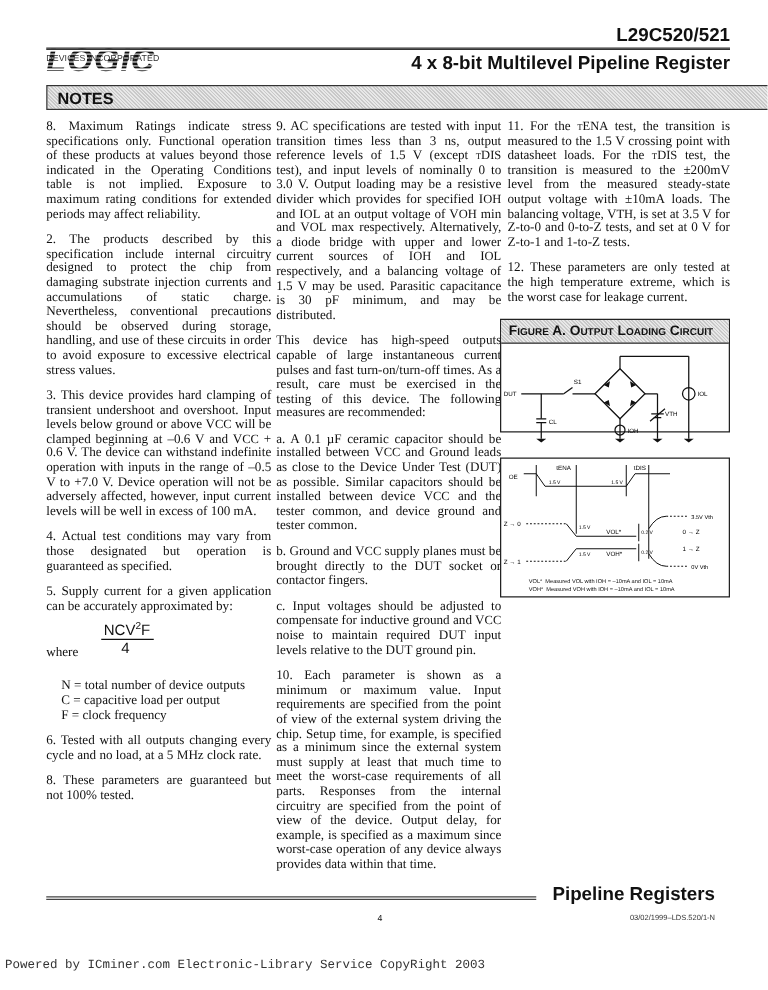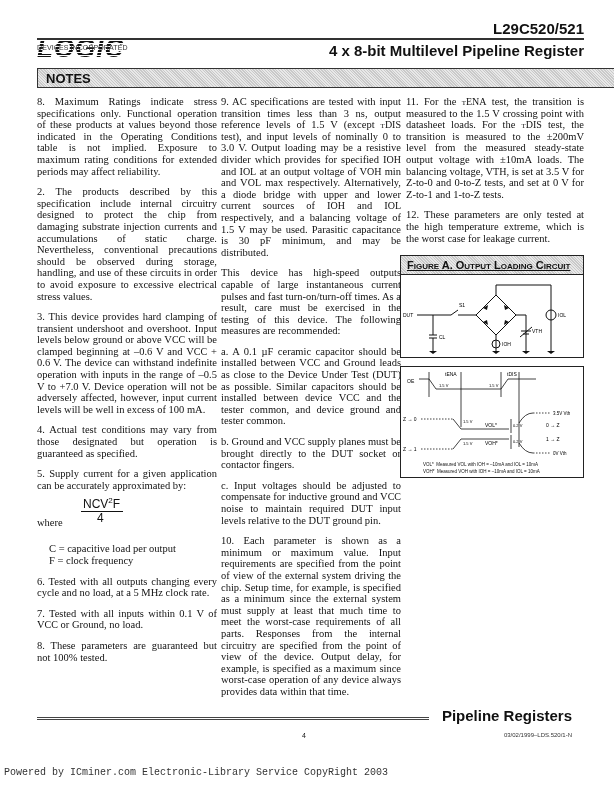--- a/index.html
+++ b/index.html
@@ -60,43 +60,43 @@
   <p><span>3. This device provides hard clamping of transient undershoot and overshoot. Input levels below ground or above V</span><span class="sc">CC</span><span> will be clamped beginning at –0.6 V and V</span><span class="sc">CC</span><span> + 0.6 V. The device can withstand indefinite operation with inputs in the range of –0.5 V to +7.0 V. Device operation will not be adversely affected, however, input current levels will be well in excess of 100 mA.</span></p>
   <p>4. Actual test conditions may vary from those designated but operation is guaranteed as specified.</p>
   <p style="margin-bottom:2px;">5. Supply current for a given application can be accurately approximated by:</p>
   <div class="formula">
     <span class="num"><span>NCV</span><sup style="font-size:8px;">2</sup><span>F</span></span>
     <span class="bar"></span>
     <span class="den">4</span>
     <span class="where">where</span>
   </div>
   <div class="deflist">
+    <div>N = total number of device outputs</div>
     <div>C = capacitive load per output</div>
     <div>F = clock frequency</div>
   </div>
   <p>6. Tested with all outputs changing every cycle and no load, at a 5 MHz clock rate.</p>
-  <p><span>7. Tested with all inputs within 0.1 V of V</span><span class="sc">CC</span><span> or Ground, no load.</span></p>
   <p>8. These parameters are guaranteed but not 100% tested.</p>
 </div>
 
 <div class="col" style="left:221px; top:96px; width:180px;">
   <p><span>9. AC specifications are tested with input transition times less than 3 ns, output reference levels of 1.5 V (except </span><span class="sc">tDIS</span><span> test), and input levels of nominally 0 to 3.0 V. Output loading may be a resistive divider which provides for specified I</span><span class="sc">OH</span><span> and I</span><span class="sc">OL</span><span> at an output voltage of V</span><span class="sc">OH</span><span> min and V</span><span class="sc">OL</span><span> max respectively. Alternatively, a diode bridge with upper and lower current sources of I</span><span class="sc">OH</span><span> and I</span><span class="sc">OL</span><span> respectively, and a balancing voltage of 1.5 V may be used. Parasitic capacitance is 30 pF minimum, and may be distributed.</span></p>
   <p>This device has high-speed outputs capable of large instantaneous current pulses and fast turn-on/turn-off times. As a result, care must be exercised in the testing of this device. The following measures are recommended:</p>
   <p><span>a. A 0.1 µF ceramic capacitor should be installed between V</span><span class="sc">CC</span><span> and Ground leads as close to the Device Under Test (DUT) as possible. Similar capacitors should be installed between device V</span><span class="sc">CC</span><span> and the tester common, and device ground and tester common.</span></p>
   <p><span>b. Ground and V</span><span class="sc">CC</span><span> supply planes must be brought directly to the DUT socket or contactor fingers.</span></p>
   <p><span>c. Input voltages should be adjusted to compensate for inductive ground and V</span><span class="sc">CC</span><span> noise to maintain required DUT input levels relative to the DUT ground pin.</span></p>
   <p>10. Each parameter is shown as a minimum or maximum value. Input requirements are specified from the point of view of the external system driving the chip. Setup time, for example, is specified as a minimum since the external system must supply at least that much time to meet the worst-case requirements of all parts. Responses from the internal circuitry are specified from the point of view of the device. Output delay, for example, is specified as a maximum since worst-case operation of any device always provides data within that time.</p>
 </div>
 
 <div class="col" style="left:406px; top:96px; width:178px;">
   <p><span>11. For the </span><span class="sc">tENA</span><span> test, the transition is measured to the 1.5 V crossing point with datasheet loads. For the </span><span class="sc">tDIS</span><span> test, the transition is measured to the ±200mV level from the measured steady-state output voltage with ±10mA loads. The balancing voltage, V</span><span class="sc">TH</span><span>, is set at 3.5 V for Z-to-0 and 0-to-Z tests, and set at 0 V for Z-to-1 and 1-to-Z tests.</span></p>
   <p>12. These parameters are only tested at the high temperature extreme, which is the worst case for leakage current.</p>
 </div>
 
-<div class="fig" style="left:400px; top:255px; width:184px; height:103px;text-decoration:underline;">
+<div class="fig" style="left:400px; top:255px; width:184px; height:91px;">
   <div class="fig-title">Figure A. Output Loading Circuit</div>
   <svg width="182" height="82" viewBox="0 0 182 82">
     <g stroke="#111" stroke-width="1" fill="none">
       <line x1="16" y1="40" x2="50" y2="40"></line>
       <line x1="32" y1="40" x2="32" y2="60"></line>
       <line x1="28" y1="60" x2="36" y2="60"></line>
         <line x1="28" y1="63" x2="36" y2="63"></line>
       <line x1="32" y1="63" x2="32" y2="76"></line>
       <line x1="50" y1="40" x2="57" y2="35"></line>
       <line x1="57" y1="40" x2="75" y2="40"></line>

